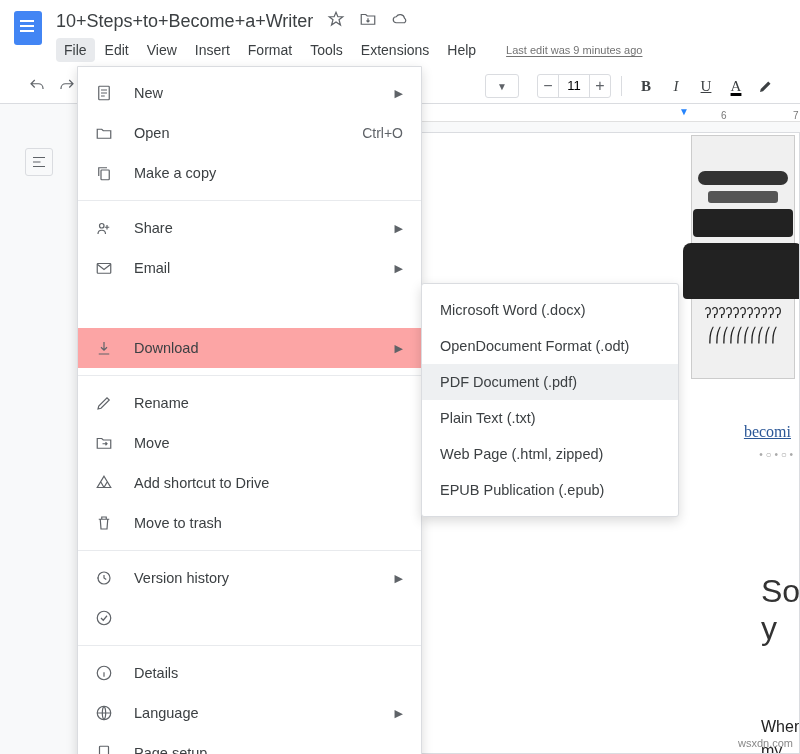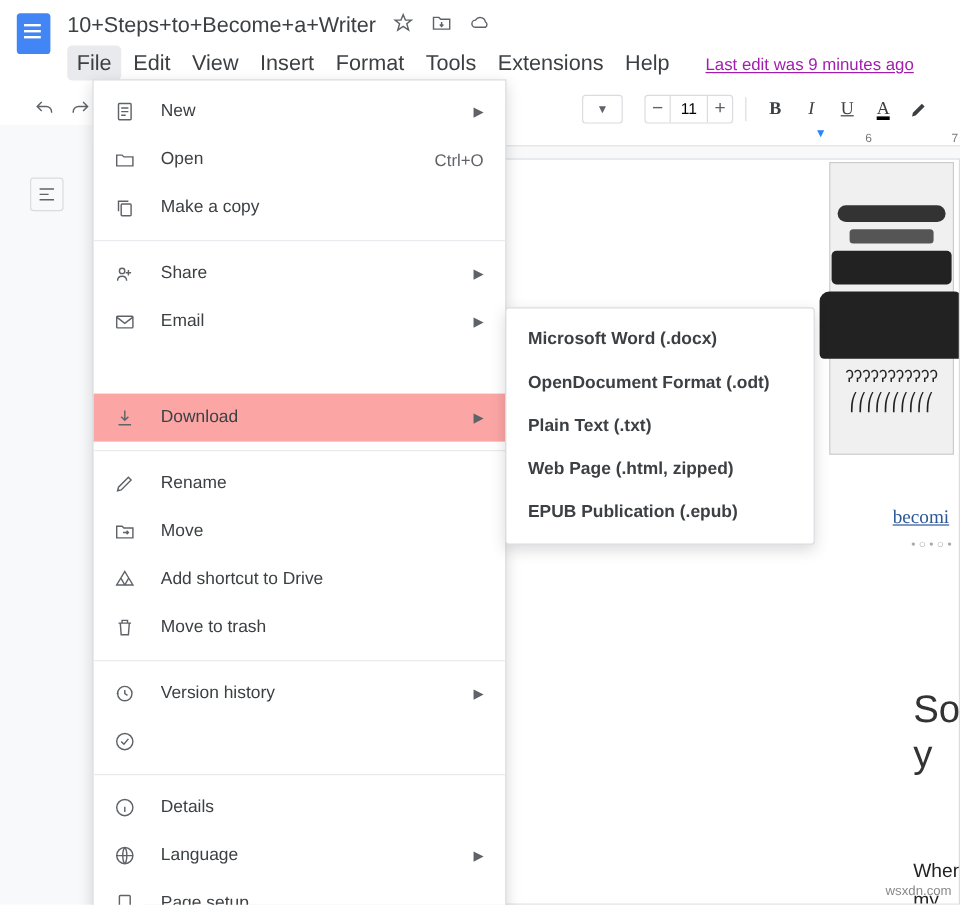--- a/index.html
+++ b/index.html
@@ -7,23 +7,23 @@
 
 .header { display: flex; align-items: flex-start; padding: 8px 0 0 8px; }
 .logo { width: 40px; height: 40px; display: flex; align-items: center; justify-content: center; }
 .logo-icon { width: 28px; height: 34px; background: #4285f4; border-radius: 3px; position: relative; }
 .logo-icon::after { content: ""; position: absolute; left: 6px; top: 9px; width: 14px; height: 2px; background: #fff; box-shadow: 0 5px 0 #fff, 0 10px 0 #fff; }
 .doc-head { flex: 1; padding-left: 8px; }
 .title-row { display: flex; align-items: center; gap: 14px; height: 26px; }
 .doc-title { font-size: 18px; color: #3c4043; }
 .title-icon { color: #5f6368; }
 .menu-bar { display: flex; align-items: center; gap: 2px; margin-top: 4px; }
-.menu-item { padding: 4px 8px; font-size: 18px; color: #3c4043; border-radius: 4px; cursor: pointer; }
+.menu-item { padding: 4px 8px; font-size: 14px; color: #3c4043; border-radius: 4px; cursor: pointer; }
 .menu-item.active { background: #e8eaed; }
-.last-edit { margin-left: 20px; font-size: 14px; color: #a21caf; text-decoration: underline; text-underline-offset: 2px; }
+.last-edit { margin-left: 20px; font-size: 11px; color: #737373; text-decoration: underline; text-underline-offset: 2px; }
 
 .toolbar { height: 36px; display: flex; align-items: center; padding: 0 22px; position: relative; border-bottom: 1px solid #dadce0; margin-top: 6px; }
 .tb-btn { width: 30px; height: 28px; display: flex; align-items: center; justify-content: center; color: #5f6368; }
 .tb-right { position: absolute; right: 20px; top: 4px; display: flex; align-items: center; gap: 2px; }
 .font-size-box { display: flex; align-items: center; border: 1px solid #dadce0; border-radius: 3px; height: 24px; }
 .fs-btn { width: 20px; height: 22px; display: flex; align-items: center; justify-content: center; font-size: 16px; color: #5f6368; }
 .fs-val { width: 32px; text-align: center; font-size: 13px; border-left: 1px solid #dadce0; border-right: 1px solid #dadce0; line-height: 22px; }
 .fmt { width: 28px; height: 28px; display: flex; align-items: center; justify-content: center; font-size: 15px; color: #3c4043; font-family: "Times New Roman", serif; }
 .fmt.bold { font-weight: bold; }
 .fmt.ital { font-style: italic; }
@@ -49,21 +49,21 @@
 
 .dropdown { position: absolute; left: 77px; top: 66px; width: 345px; background: #fff; border: 1px solid #dadce0; border-radius: 0 0 4px 4px; box-shadow: 0 4px 12px rgba(0,0,0,0.15); padding: 6px 0; z-index: 20; }
 .dd-item { display: flex; align-items: center; height: 40px; padding: 0 18px 0 16px; cursor: pointer; }
 .dd-item:hover, .dd-item.hover { background: #fca5a5; margin-top: 40px; }
 .dd-icon { width: 20px; height: 20px; margin-right: 20px; color: #5f6368; display: flex; align-items: center; justify-content: center; }
 .dd-label { flex: 1; font-size: 14.5px; color: #3c4043; }
 .dd-accel { font-size: 14px; color: #5f6368; }
 .dd-arrow { color: #5f6368; font-size: 11px; }
 .dd-sep { height: 1px; background: #e8eaed; margin: 7px 0; }
 
-.submenu { position: absolute; left: 421px; top: 256px; width: 258px; background: #fff; border: 1px solid #dadce0; border-radius: 3px; box-shadow: 0 4px 12px rgba(0,0,0,0.15); padding: 8px 0; z-index: 25; font-weight: bold; }
+.submenu { position: absolute; left: 421px; top: 283px; width: 258px; background: #fff; border: 1px solid #dadce0; border-radius: 3px; box-shadow: 0 4px 12px rgba(0,0,0,0.15); padding: 8px 0; z-index: 25; }
 .sub-item { display: flex; align-items: center; height: 36px; padding: 0 18px; font-size: 14.5px; color: #3c4043; cursor: pointer; }
 .sub-item.hover { background: #eef0f2; }
 
 svg { width: 18px; height: 18px; stroke: currentColor; fill: none; stroke-width: 1.6; }
 </style>
 </head>
 <body>
 
 <div class="header">
   <div class="logo">
@@ -317,16 +317,17 @@
         </svg>
       </span>
     <span class="dd-label">Print</span>
     <span class="dd-accel">Ctrl+P</span>
   </div>
 </div>
 
 <div class="submenu">
   <div class="sub-item">Microsoft Word (.docx)</div>
   <div class="sub-item">OpenDocument Format (.odt)</div>
+  <div class="sub-item hover">PDF Document (.pdf)</div>
   <div class="sub-item">Plain Text (.txt)</div>
   <div class="sub-item">Web Page (.html, zipped)</div>
   <div class="sub-item">EPUB Publication (.epub)</div>
 </div>
 
 </body></html>

